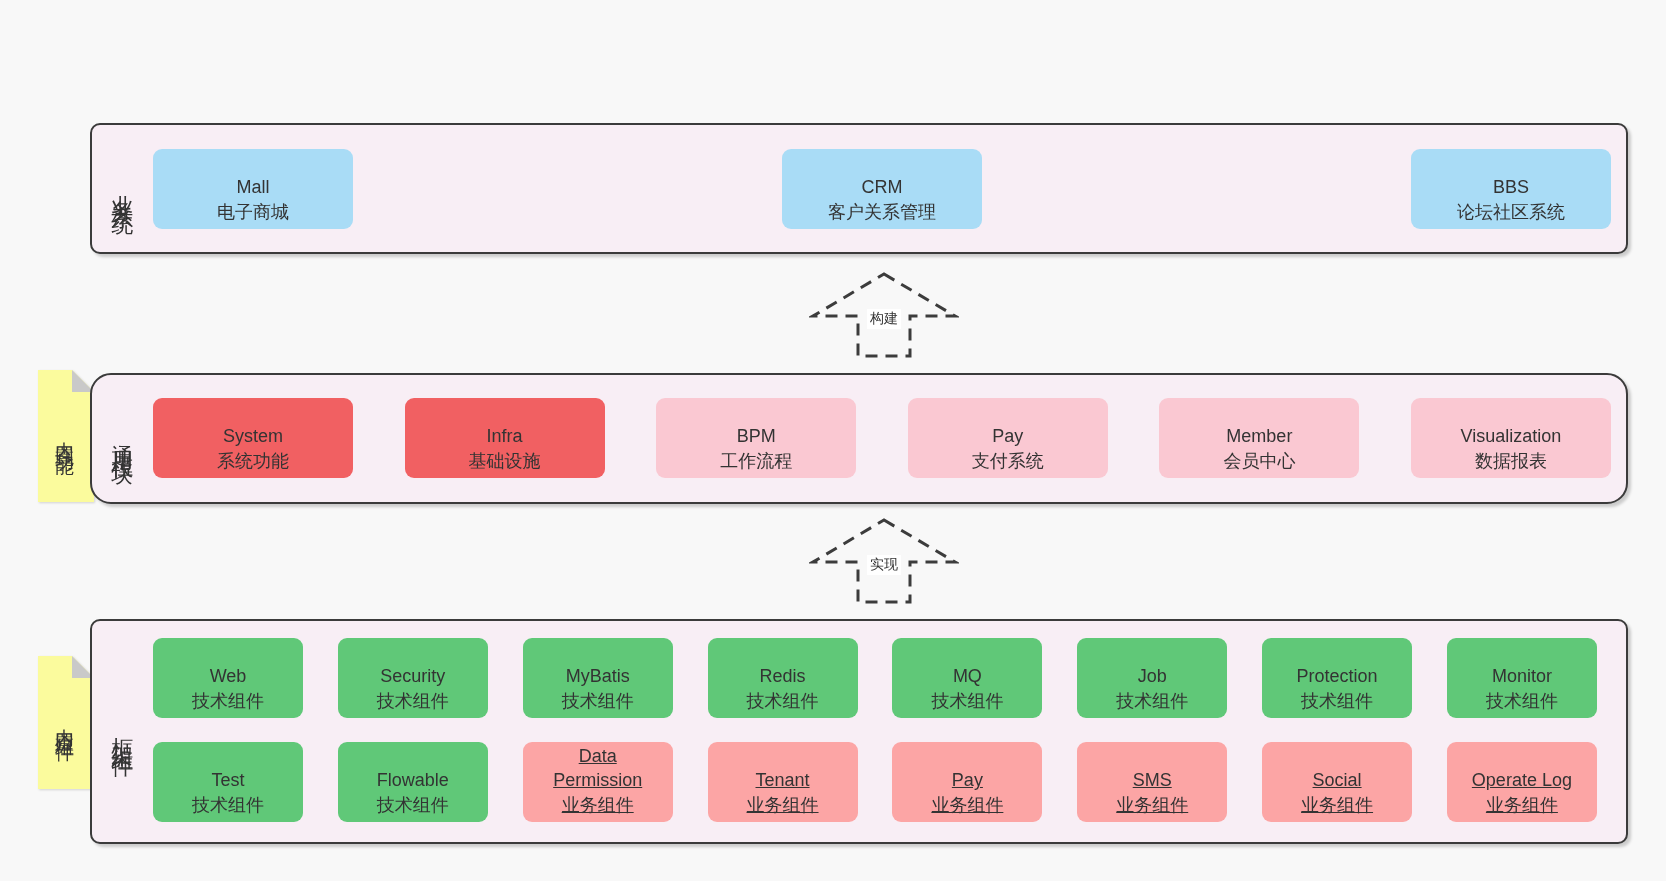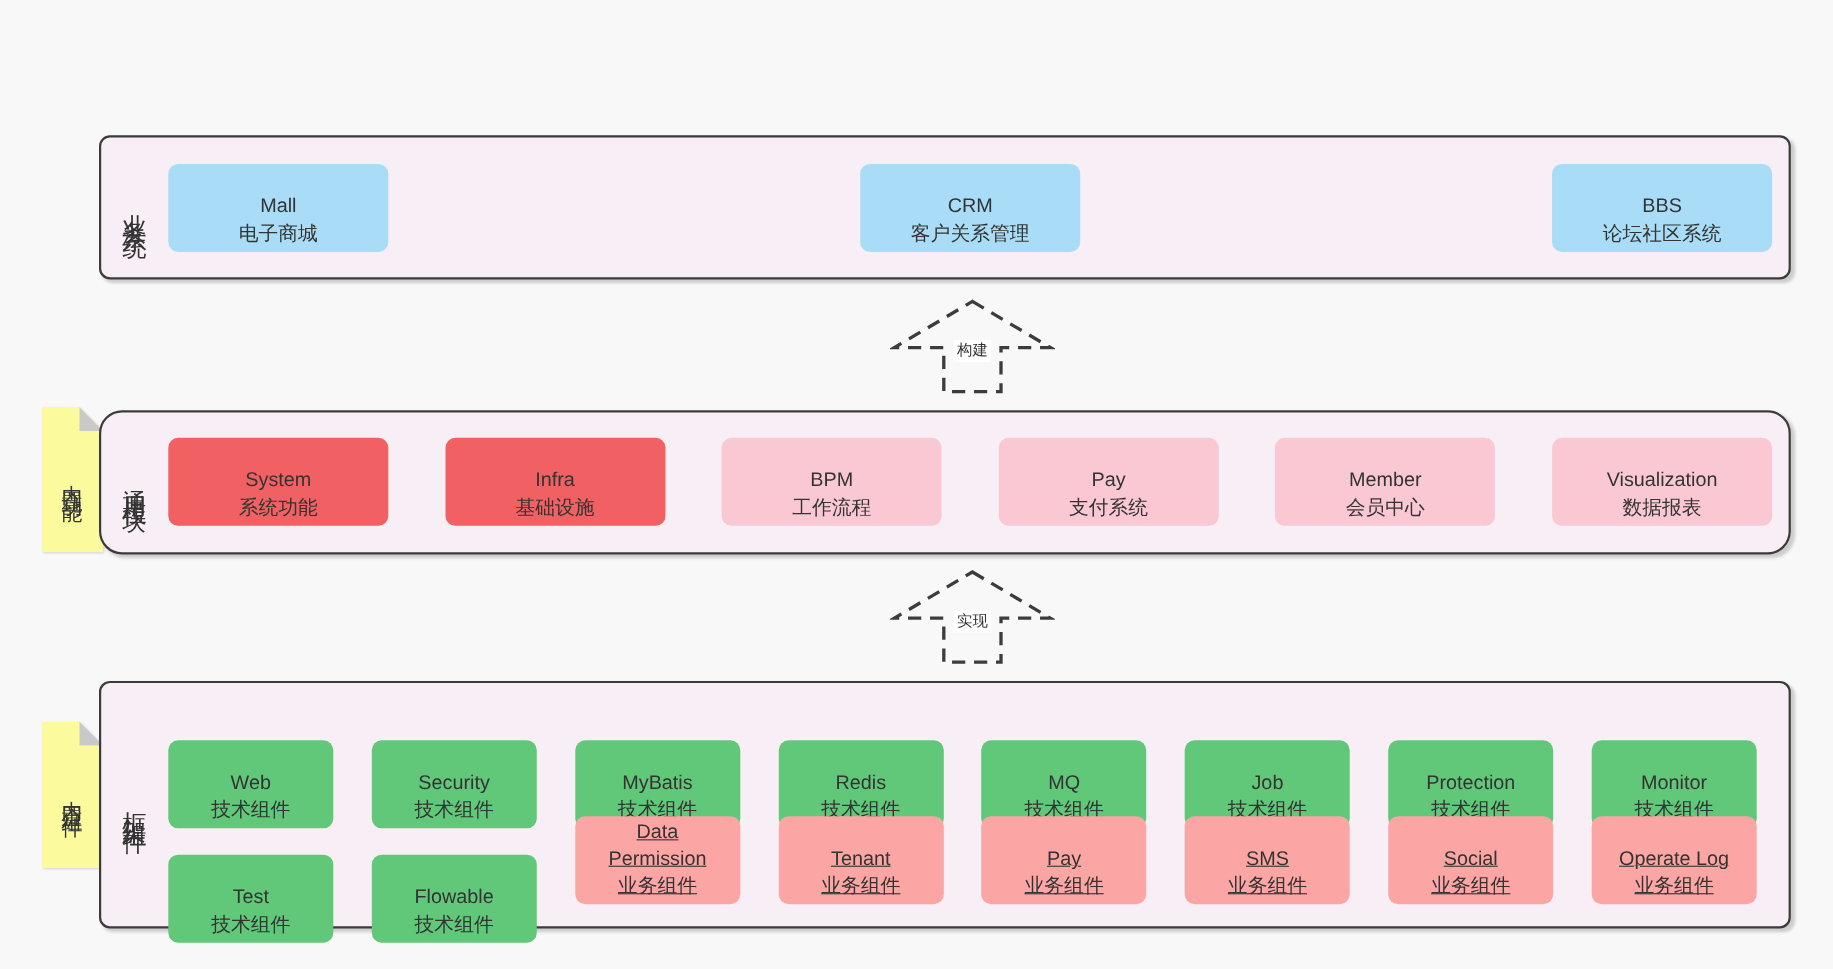--- a/index.html
+++ b/index.html
@@ -38,21 +38,21 @@
   .box{
     height:80px;border-radius:9px;box-sizing:border-box;padding:4px 17px;
     display:flex;flex-direction:column;align-items:center;justify-content:flex-end;
     text-align:center;font-size:18px;line-height:1.38;
   }
   .w200{width:200px;}
   .w150{width:150px;}
   .blue{background:#A9DCF6;}
   .red{background:#F16062;}
   .pink{background:#FAC8D2;}
-  .green{background:#60C878;margin-top:35px;}
+  .green{background:#60C878;}
   .green-light{background:#fca5a5;text-decoration:underline;}
 
   
   .arrow{position:absolute;left:809px;width:150px;height:90px;z-index:1;}
   #arrow-build{top:270px;}
   #arrow-implement{top:516px;}
   .arrow svg{display:block;}
   .arrow-label{
     position:absolute;left:50%;top:39px;transform:translateX(-50%);
     background:#FFFFFF;padding:1px 3px;font-size:14px;white-space:nowrap;

